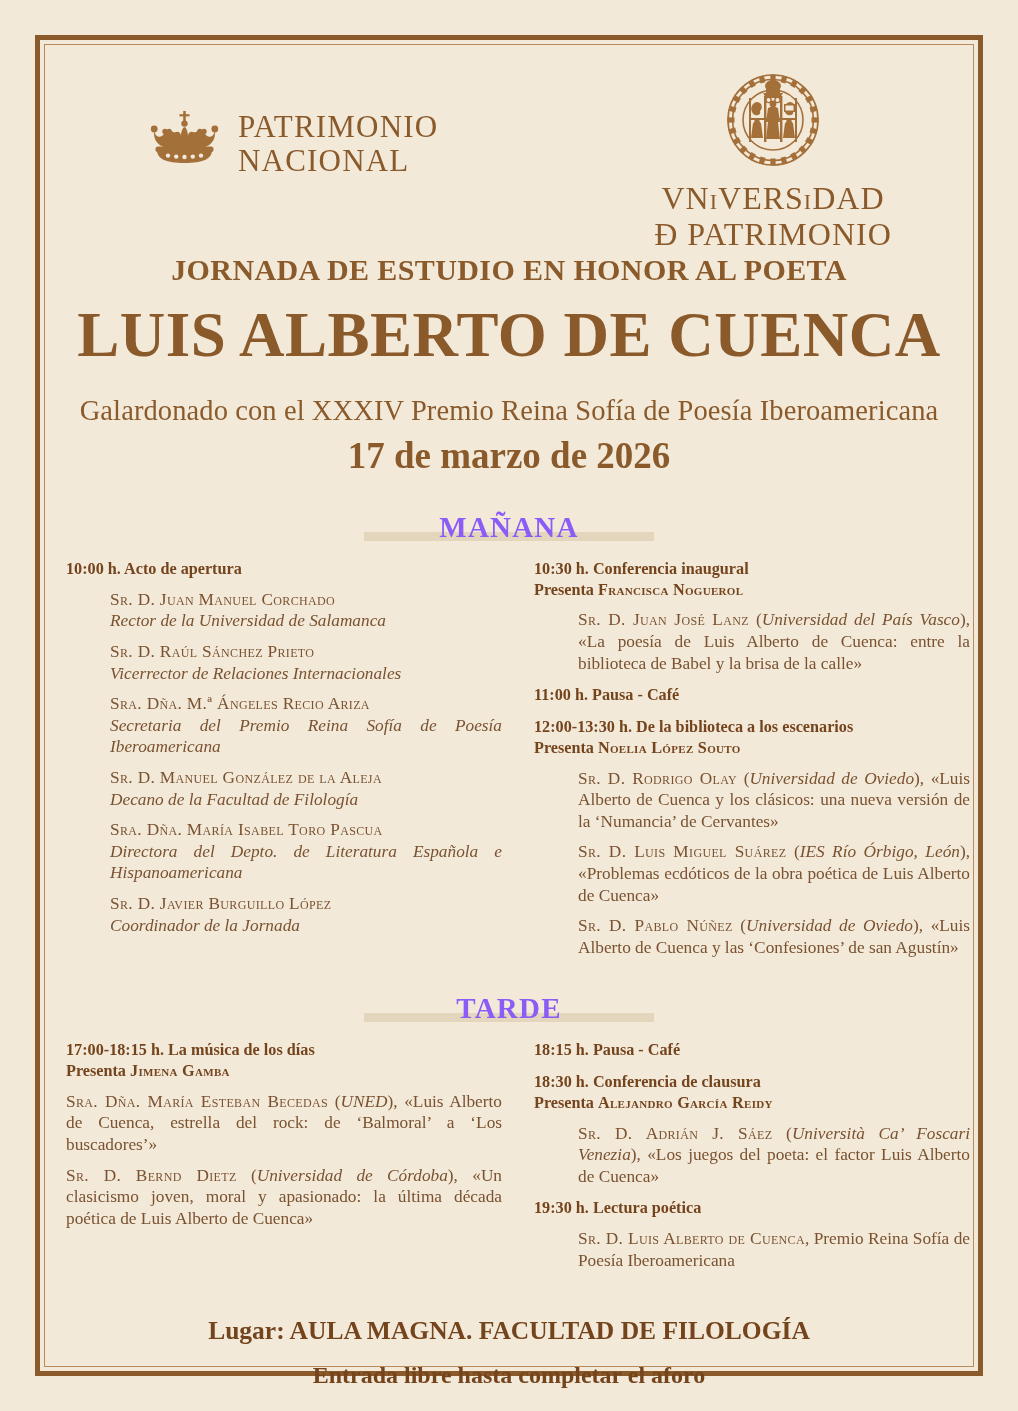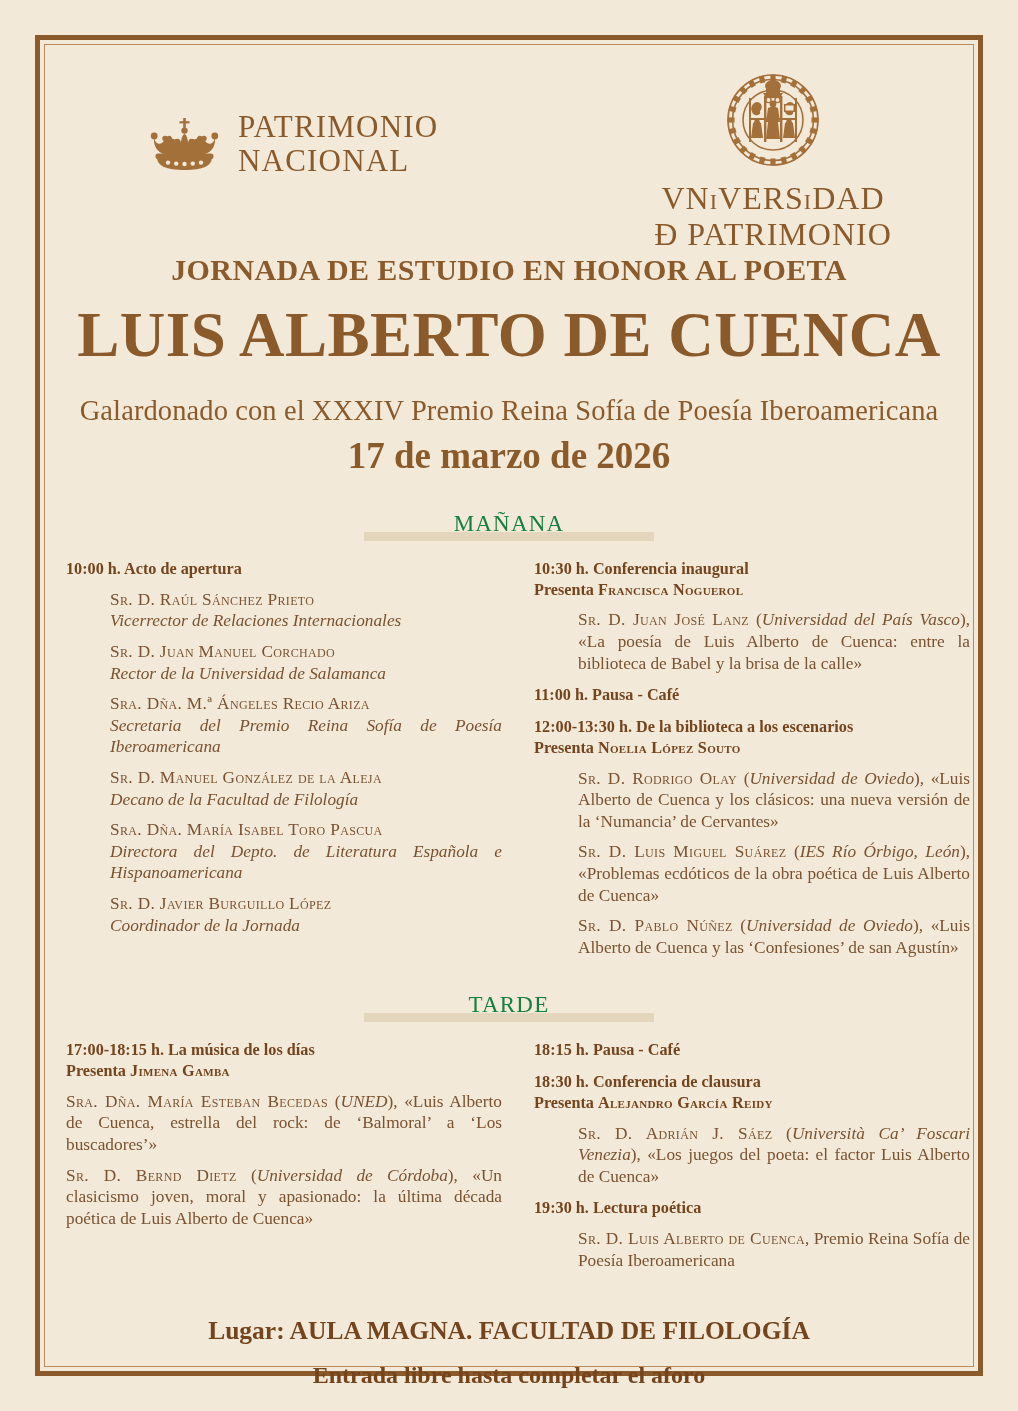--- a/index.html
+++ b/index.html
@@ -18,21 +18,21 @@
     border:5px solid #8a5a2b;box-sizing:border-box;
   }
   #frame-inner{
     position:absolute;left:44px;top:44px;width:930px;height:1323px;
     border:1.5px solid #b98a5c;box-sizing:border-box;
   }
   #content{position:absolute;left:48px;top:48px;width:922px;height:1315px;}
 
   
   .logos{position:relative;height:205px;}
-  #logo-pn{position:absolute;left:100px;top:62px;display:flex;align-items:center;gap:16px;}
+  #logo-pn{position:absolute;left:100px;top:62px;display:flex;align-items:flex-start;gap:16px;}
   #logo-pn .pn-text{
     font-family:"Liberation Serif",serif;
     font-size:31px;letter-spacing:1.2px;line-height:1.10;
     color:#8a5a2b;font-weight:400;
   }
   #logo-usal{position:absolute;left:575px;top:18px;width:300px;text-align:center;}
   #logo-usal .usal-text{
     font-family:"Liberation Serif",serif;
     font-size:32px;line-height:1.14;color:#8a5a2b;letter-spacing:1px;
     margin-top:6px;font-variant:small-caps;
@@ -54,21 +54,21 @@
   }
 
   
   .sec-divider{position:relative;height:34px;margin-top:34px;text-align:center;}
   .sec-divider .bar{
     position:absolute;left:50%;transform:translateX(-50%);
     top:21px;width:290px;height:9px;background:#e3d6bd;
   }
   .sec-divider .lbl{
     position:relative;display:inline-block;
-    font-size:23px;font-weight:normal;color:#15803d;letter-spacing:1.2px;
+    font-size:29px;font-weight:bold;color:#8b5cf6;letter-spacing:1.2px;
     padding:0 14px;
   }
 
   
   .cols{display:flex;gap:30px;margin-top:14px;}
   .col{width:436px;}
   .col.left{padding-left:18px;}
   .col.right{padding-left:2px;}
 
   .block{margin-bottom:11px;}
@@ -228,22 +228,22 @@
   <div class="t-head" id="title-main">LUIS ALBERTO DE CUENCA</div>
   <div id="title-sub">Galardonado con el XXXIV Premio Reina Sofía de Poesía Iberoamericana</div>
   <div id="title-date">17 de marzo de 2026</div>
 
   <div id="sessions-root">
       <div class="sec-divider"><span class="bar"></span><span class="lbl">MAÑANA</span></div>
       <div class="cols">
         <div class="col left">
           <div class="block open">
             <div class="head"><span>10:00 h. Acto de apertura</span></div>
+            <div class="entry"><span class="nm">Sr. D. Juan Manuel Corchado</span><span class="role">Rector de la Universidad de Salamanca</span></div>
             <div class="entry"><span class="nm">Sr. D. Raúl Sánchez Prieto</span><span class="role">Vicerrector de Relaciones Internacionales</span></div>
-            <div class="entry"><span class="nm">Sr. D. Juan Manuel Corchado</span><span class="role">Rector de la Universidad de Salamanca</span></div>
             <div class="entry"><span class="nm">Sra. Dña. M.ª Ángeles Recio Ariza</span><span class="role">Secretaria del Premio Reina Sofía de Poesía Iberoamericana</span></div>
             <div class="entry"><span class="nm">Sr. D. Manuel González de la Aleja</span><span class="role">Decano de la Facultad de Filología</span></div>
             <div class="entry"><span class="nm">Sra. Dña. María Isabel Toro Pascua</span><span class="role">Directora del Depto. de Literatura Española e Hispanoamericana</span></div>
             <div class="entry"><span class="nm">Sr. D. Javier Burguillo López</span><span class="role">Coordinador de la Jornada</span></div>
           </div>
         </div>
         <div class="col right">
           <div class="block open">
             <div class="head"><span>10:30 h. Conferencia inaugural</span><br><span>Presenta</span> <span class="presenta-name">Francisca Noguerol</span></div>
             <div class="entry"><span class="nm">Sr. D. Juan José Lanz</span> (<span class="it">Universidad del País Vasco</span>), <span>«La poesía de Luis Alberto de Cuenca: entre la biblioteca de Babel y la brisa de la calle»</span></div>

